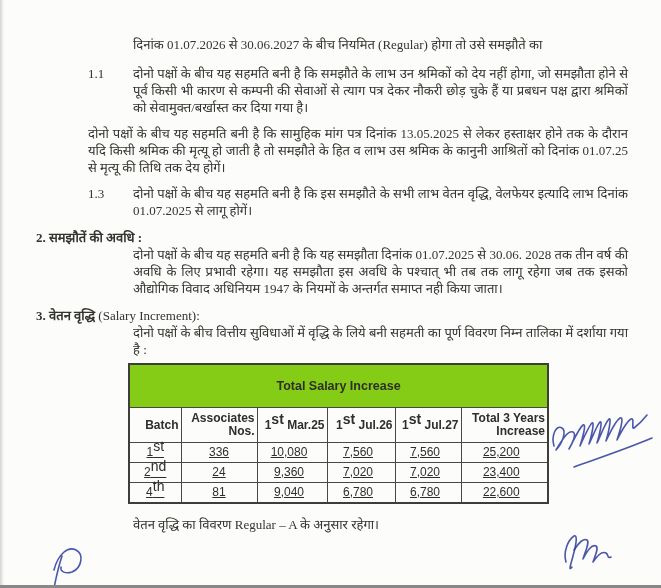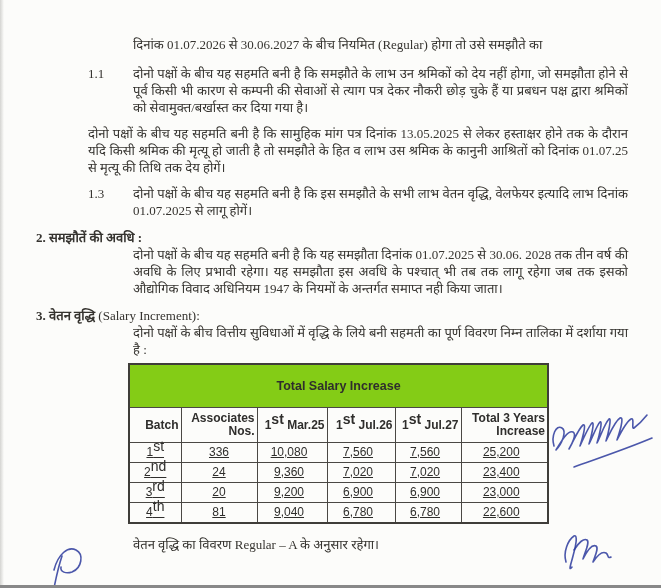--- a/index.html
+++ b/index.html
@@ -127,28 +127,20 @@
       </tr>
       <tr>
         <td class="c-batch"><span>2</span><sup>nd</sup></td>
         <td class="c-assoc">24</td>
         <td class="c-num">9,360</td>
         <td class="c-num">7,020</td>
         <td class="c-num">7,020</td>
         <td class="c-num">23,400</td>
       </tr>
       <tr>
-        <td class="c-batch"><span>3</span><sup>rd</sup></td>
-        <td class="c-assoc">20</td>
-        <td class="c-num">9,200</td>
-        <td class="c-num">6,900</td>
-        <td class="c-num">6,900</td>
-        <td class="c-num">23,000</td>
-      </tr>
-      <tr>
         <td class="c-batch"><span>4</span><sup>th</sup></td>
         <td class="c-assoc">81</td>
         <td class="c-num">9,040</td>
         <td class="c-num">6,780</td>
         <td class="c-num">6,780</td>
         <td class="c-num">22,600</td>
       </tr>
     </tbody>
   </table>
 

